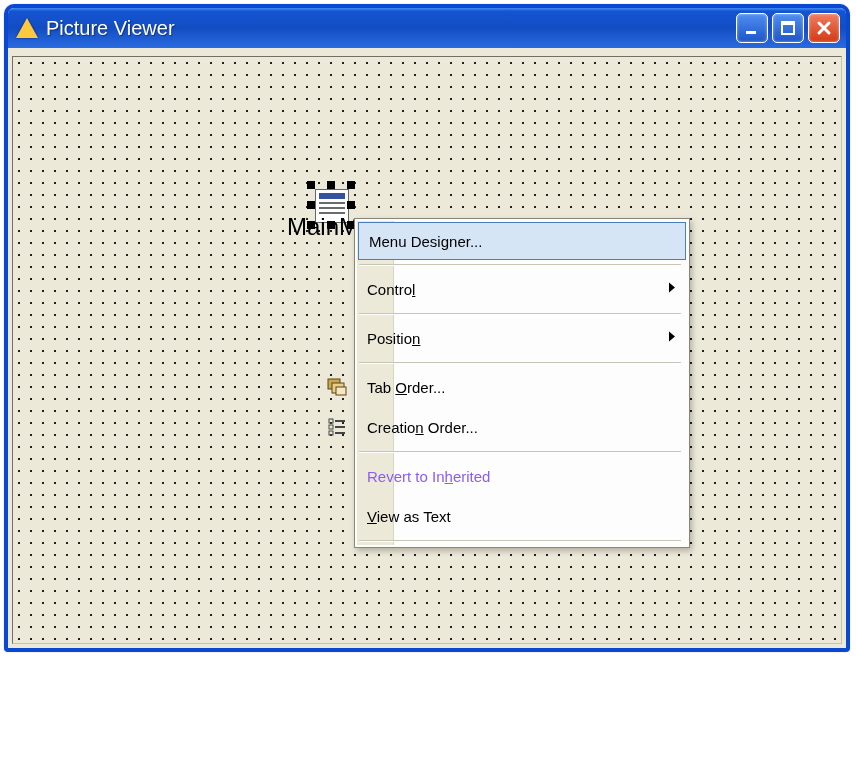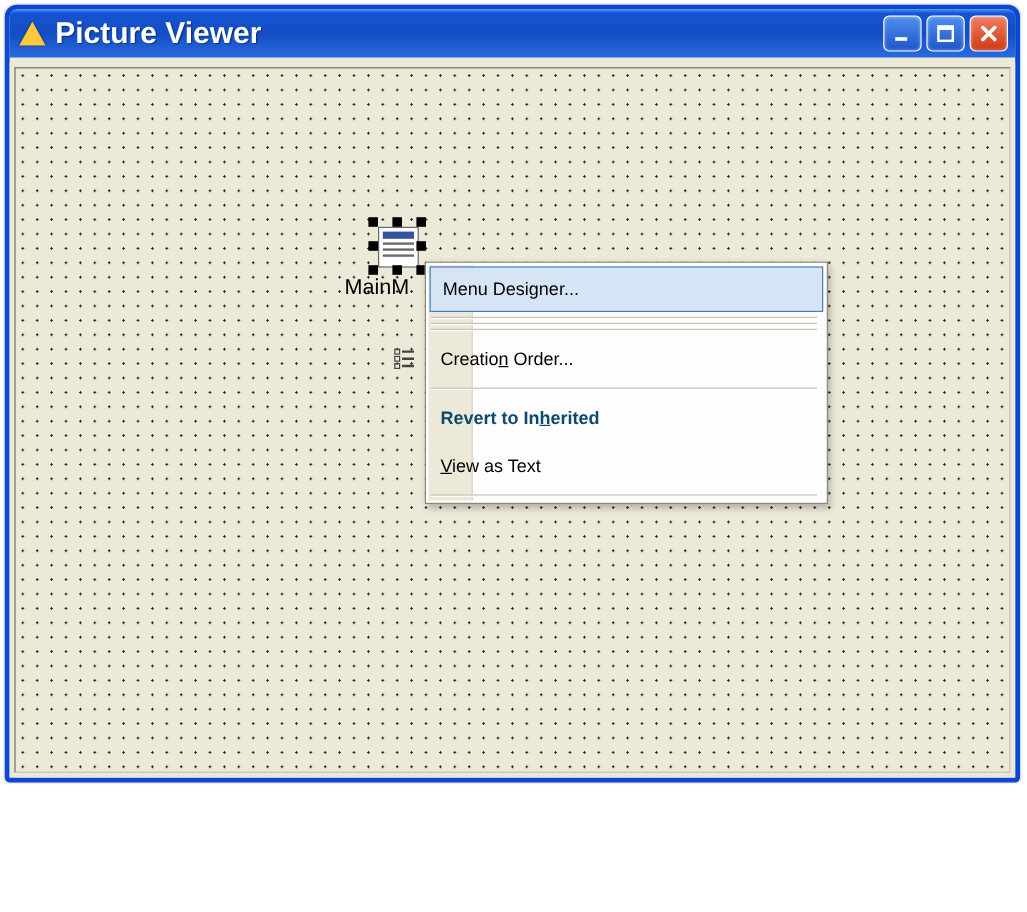--- a/index.html
+++ b/index.html
@@ -41,22 +41,22 @@
     width: 0; height: 0;
     border-left: 11px solid transparent;
     border-right: 11px solid transparent;
     border-bottom: 20px solid #ffc83d;
     position: absolute;
     left: 0; top: 1px;
     filter: drop-shadow(0 0 1px rgba(0,0,0,.5));
   }
   .title {
     color: #fff;
-    font-weight: bold;
-    font-size: 25px;
+    font-weight: normal;
+    font-size: 20px;
     text-shadow: 1px 1px 1px rgba(0,0,0,.4);
     flex: 1;
   }
   .winbtns {
     display: flex;
     gap: 4px;
   }
   .winbtn {
     width: 32px;
     height: 30px;
@@ -110,22 +110,22 @@
     margin: 3px 3px 0 3px;
   }
   .handle {
     position: absolute;
     width: 8px; height: 8px;
     background: #000;
   }
   .component-label {
     position: absolute;
     left: 274px;
-    top: 172px;
-    font-size: 18px;
+    top: 156px;
+    font-size: 24px;
     color: #000;
     background: transparent;
   }
   .context-menu {
     position: absolute;
     left: 354px;
     top: 218px;
     width: 330px;
     background: #fdfdfd;
     border: 1px solid #8a867a;
@@ -150,21 +150,21 @@
     padding: 0 28px 0 10px;
     color: #000;
     cursor: default;
   }
   .cm-item.highlight {
     background: #d6e5f5;
     border: 1px solid #4a7ebb;
     margin: 1px;
     height: 36px;
   }
-  .cm-item.disabled { color: #0c4a6e; font-weight: bold; }
+  .cm-item.disabled { color: #8b5cf6; }
   .cm-sep {
     height: 1px;
     background: #c8c4b6;
     margin: 4px 6px 4px 2px;
     box-shadow: 0 1px 0 #fff;
   }
   .cm-arrow {
     position: absolute;
     right: 10px;
     top: 50%;
@@ -248,22 +248,44 @@
   </div>
 </div>
 
 <div class="context-menu">
   <div class="cm-iconcol"></div>
   <div class="cm-items" id="cm-items">
       <div class="cm-item highlight">
         <span>Menu Desi<u>g</u>ner...</span>
       </div>
       <div class="cm-sep"></div>
-      <div class="cm-sep"></div>
-      <div class="cm-sep"></div>
+      <div class="cm-item">
+        <span>Contro<u>l</u></span>
+        <span class="cm-arrow"><svg viewBox="0 0 10 14">
+            <polygon points="2,2 8,7 2,12" fill="#000"></polygon>
+          </svg></span>
+      </div>
+      <div class="cm-sep"></div>
+      <div class="cm-item">
+        <span>Positio<u>n</u></span>
+        <span class="cm-arrow"><svg viewBox="0 0 10 14">
+            <polygon points="2,2 8,7 2,12" fill="#000"></polygon>
+          </svg></span>
+      </div>
+      <div class="cm-sep"></div>
+      <div class="cm-item">
+        <span class="cm-icon">
+          <svg viewBox="0 0 22 22">
+            <rect x="2" y="3" width="12" height="10" fill="#c9a74a" stroke="#5b451c"></rect>
+            <rect x="6" y="7" width="12" height="10" fill="#e7cf8a" stroke="#5b451c"></rect>
+            <rect x="10" y="11" width="10" height="8" fill="#f5e7bf" stroke="#5b451c"></rect>
+          </svg>
+        </span>
+        <span>Tab <u>O</u>rder...</span>
+      </div>
       <div class="cm-item">
         <span class="cm-icon">
           <svg viewBox="0 0 22 22">
             <rect x="3" y="3" width="4" height="4" fill="none" stroke="#444"></rect>
             <rect x="3" y="9" width="4" height="4" fill="none" stroke="#444"></rect>
             <rect x="3" y="15" width="4" height="4" fill="none" stroke="#444"></rect>
             <line x1="9" y1="5" x2="19" y2="5" stroke="#444" stroke-width="2"></line>
             <line x1="9" y1="11" x2="19" y2="11" stroke="#444" stroke-width="2"></line>
             <line x1="9" y1="17" x2="19" y2="17" stroke="#444" stroke-width="2"></line>
           </svg>

